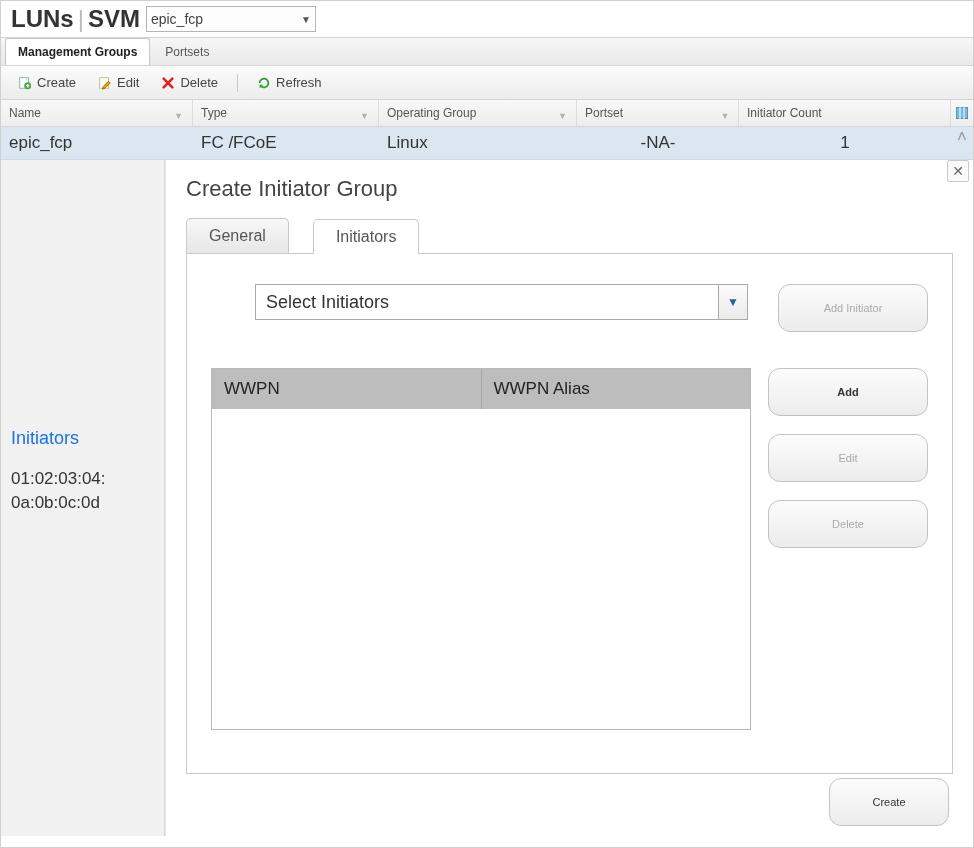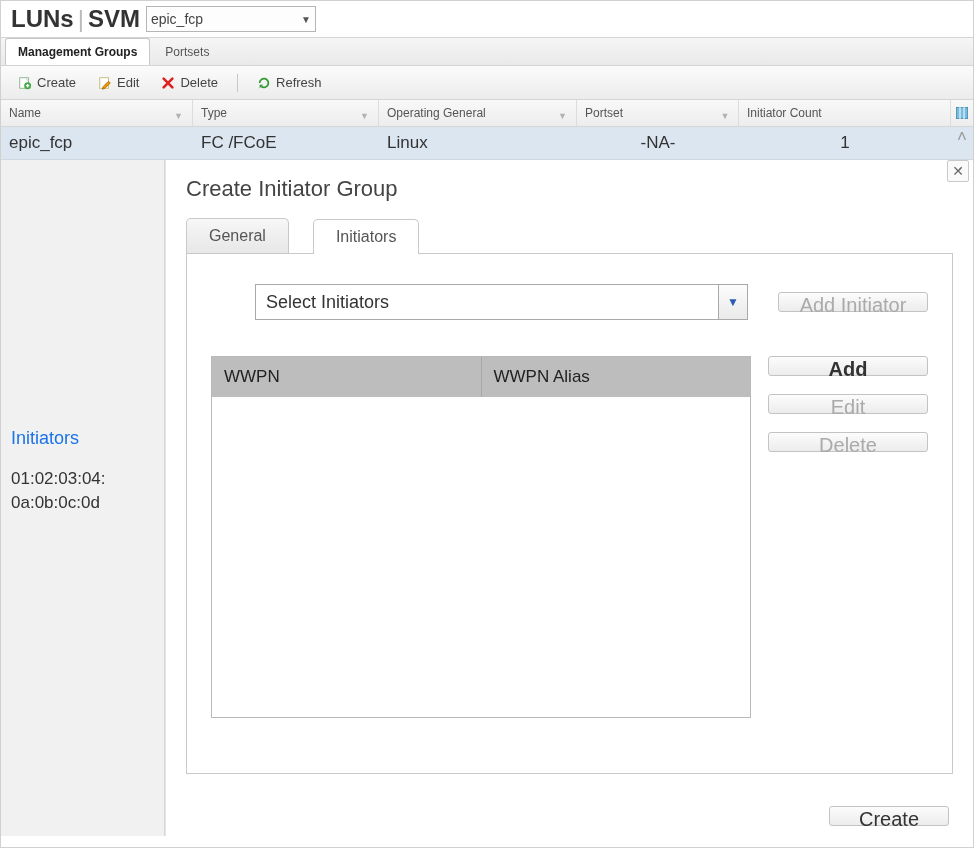--- a/index.html
+++ b/index.html
@@ -45,24 +45,24 @@
 
   .panel{flex:1;position:relative;background:#fff;border-left:1px solid #e5e5e5;padding:10px 14px 0 14px;box-sizing:border-box;}
   .panel-close{position:absolute;top:0;right:4px;width:20px;height:20px;border:1px solid #c9c9c9;border-radius:2px;display:flex;align-items:center;justify-content:center;font-size:14px;color:#666;cursor:pointer;background:#fafafa;}
   .panel-title{font-size:22px;color:#444;margin:6px 0 16px 6px;}
 
   .dlg-tabs{display:flex;border-bottom:1px solid #c9c9c9;margin:0 6px;gap:20px;}
   .dlg-tab{padding:8px 22px;border:1px solid #c9c9c9;border-bottom:none;border-radius:5px 5px 0 0;background:linear-gradient(#f7f7f7,#e7e7e7);font-size:16px;color:#555;margin-right:4px;cursor:pointer;}
   .dlg-tab.active{background:#fff;position:relative;top:1px;}
 
   .dlg-body{border:1px solid #c9c9c9;border-top:none;margin:0 6px;flex:1;padding:30px 24px 20px 24px;min-height:520px;box-sizing:border-box;}
-  .sel-row{display:flex;align-items:center;gap:30px;margin-bottom:36px;padding-left:44px;}
+  .sel-row{display:flex;gap:30px;margin-bottom:36px;padding-left:44px;}
   .sel-combo{flex:1;height:34px;border:1px solid #a9a9a9;display:flex;align-items:center;justify-content:space-between;padding:0 0 0 10px;font-size:18px;color:#333;background:#fff;}
   .sel-combo .dd{width:28px;height:100%;border-left:1px solid #a9a9a9;display:flex;align-items:center;justify-content:center;color:#2a5db0;font-size:12px;background:linear-gradient(#fcfcfc,#eaeaea);}
-  .btn{min-width:150px;height:20px;border:1px solid #c3c3c3;border-radius:3px;background:linear-gradient(#fcfcfc,#ececec);font-size:20px;color:#333;cursor:pointer;}
+  .btn{min-width:150px;height:48px;border:1px solid #c3c3c3;border-radius:12px;background:linear-gradient(#fcfcfc,#ececec);font-size:11px;color:#333;cursor:pointer;}
   .btn:disabled,.btn.disabled{color:#aaa;cursor:default;}
   .grid-area{display:flex;gap:17px;}
   .grid{flex:1;border:1px solid #b9b9b9;height:360px;}
   .grid-head{display:flex;background:#bdbdbd;color:#222;font-size:17px;}
   .grid-head .gh{flex:1;padding:10px 12px;border-right:1px solid #a7a7a7;}
   .grid-head .gh:last-child{border-right:none;}
   .side-btns{width:160px;display:flex;flex-direction:column;gap:18px;}
 
   .footer{position:absolute;bottom:10px;right:24px;display:flex;gap:18px;}
   .footer .btn{min-width:120px;}
@@ -127,21 +127,21 @@
   <div class="col-head">
     <div class="col c-name">
         <span>Name</span>
         <span class="funnel"></span>
       </div>
     <div class="col c-type">
         <span>Type</span>
         <span class="funnel"></span>
       </div>
     <div class="col c-os">
-        <span>Operating General</span>
+        <span>Operating Group</span>
         <span class="funnel"></span>
       </div>
     <div class="col c-portset">
         <span>Portset</span>
         <span class="funnel"></span>
       </div>
     <div class="col c-init">
         <span>Initiator Count</span>
       </div>
     <div class="col-picker">

